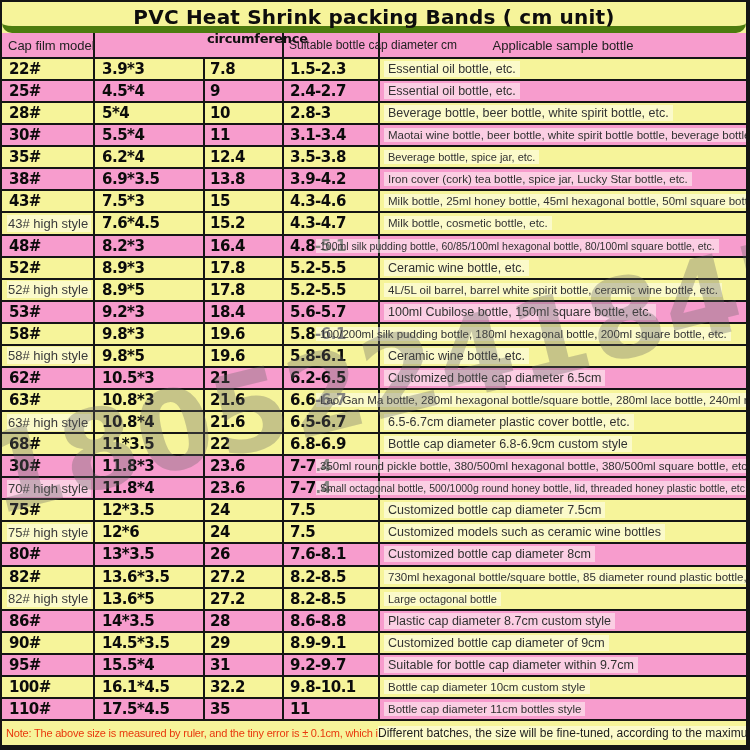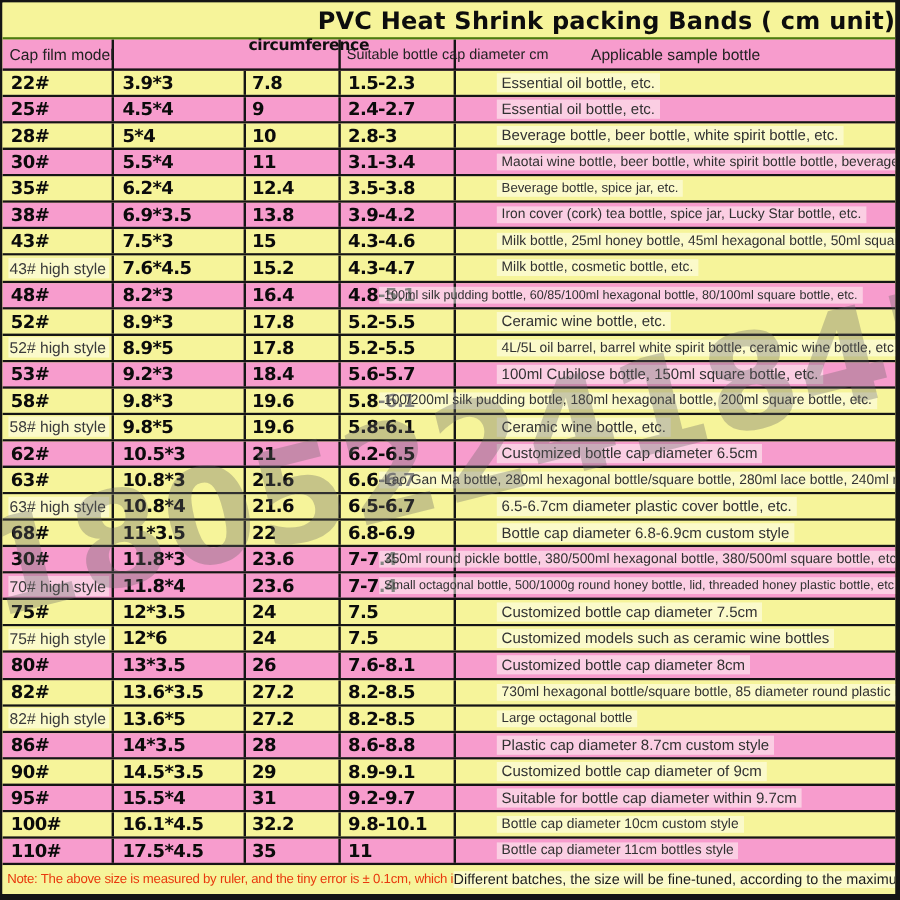--- a/index.html
+++ b/index.html
@@ -13,26 +13,27 @@
     border-right-width: 4px;
     border-bottom-width: 5px;
     background: var(--yellow, #f6f49a);
     overflow: hidden;
     display: flex; flex-direction: column;
   }
 
   .title {
     height: 31px; flex: 0 0 31px;
     background: var(--yellow, #f6f49a);
-    border-bottom: 2px solid #4d7c0f;
-    text-align: right;
+    border-bottom: 7px solid #4d7c0f;
+    text-align: center;
     font-family: "DejaVu Sans", sans-serif;
     font-size: 20px; font-weight: 600; color: #0d0d0d;
     line-height: 30px;
     letter-spacing: 0.2px;
+    border-radius: 10px;
   }
 
   .header {
     flex: 0 0 26px; height: 26px;
     background: var(--pink, #f79ccd);
     border-bottom: 2px solid #151515;
     display: grid;
     grid-template-columns: 93px 189px 96px 1fr;
     position: relative;
   }
@@ -62,21 +63,20 @@
     font-family: "Liberation Sans", sans-serif;
     font-size: 13px; color: #3b3b3b; white-space: nowrap;
     background: var(--patch, rgba(255,255,250,0.55));
     padding: 1px 3px 1px 1px; margin-left: -2px;
   }
   .c5 { padding-left: 4px; position: relative; }
   .sample {
     color: #313131; white-space: nowrap;
     background: var(--patch, rgba(255,255,250,0.45));
     padding: 1px 4px;
-    margin-left: 30px;
   }
   .sample.lg { font-size: 11px; }
   .sample.md { font-size: 12.5px; }
   .sample.sm { font-size: 11.5px; }
   .sample.xs { font-size: 10.5px; }
   .row.wide .c5 .sample { margin-left: -68px; }
 
   .note {
     flex: 0 0 24px; height: 24px;
     background: var(--yellow, #f6f49a);

